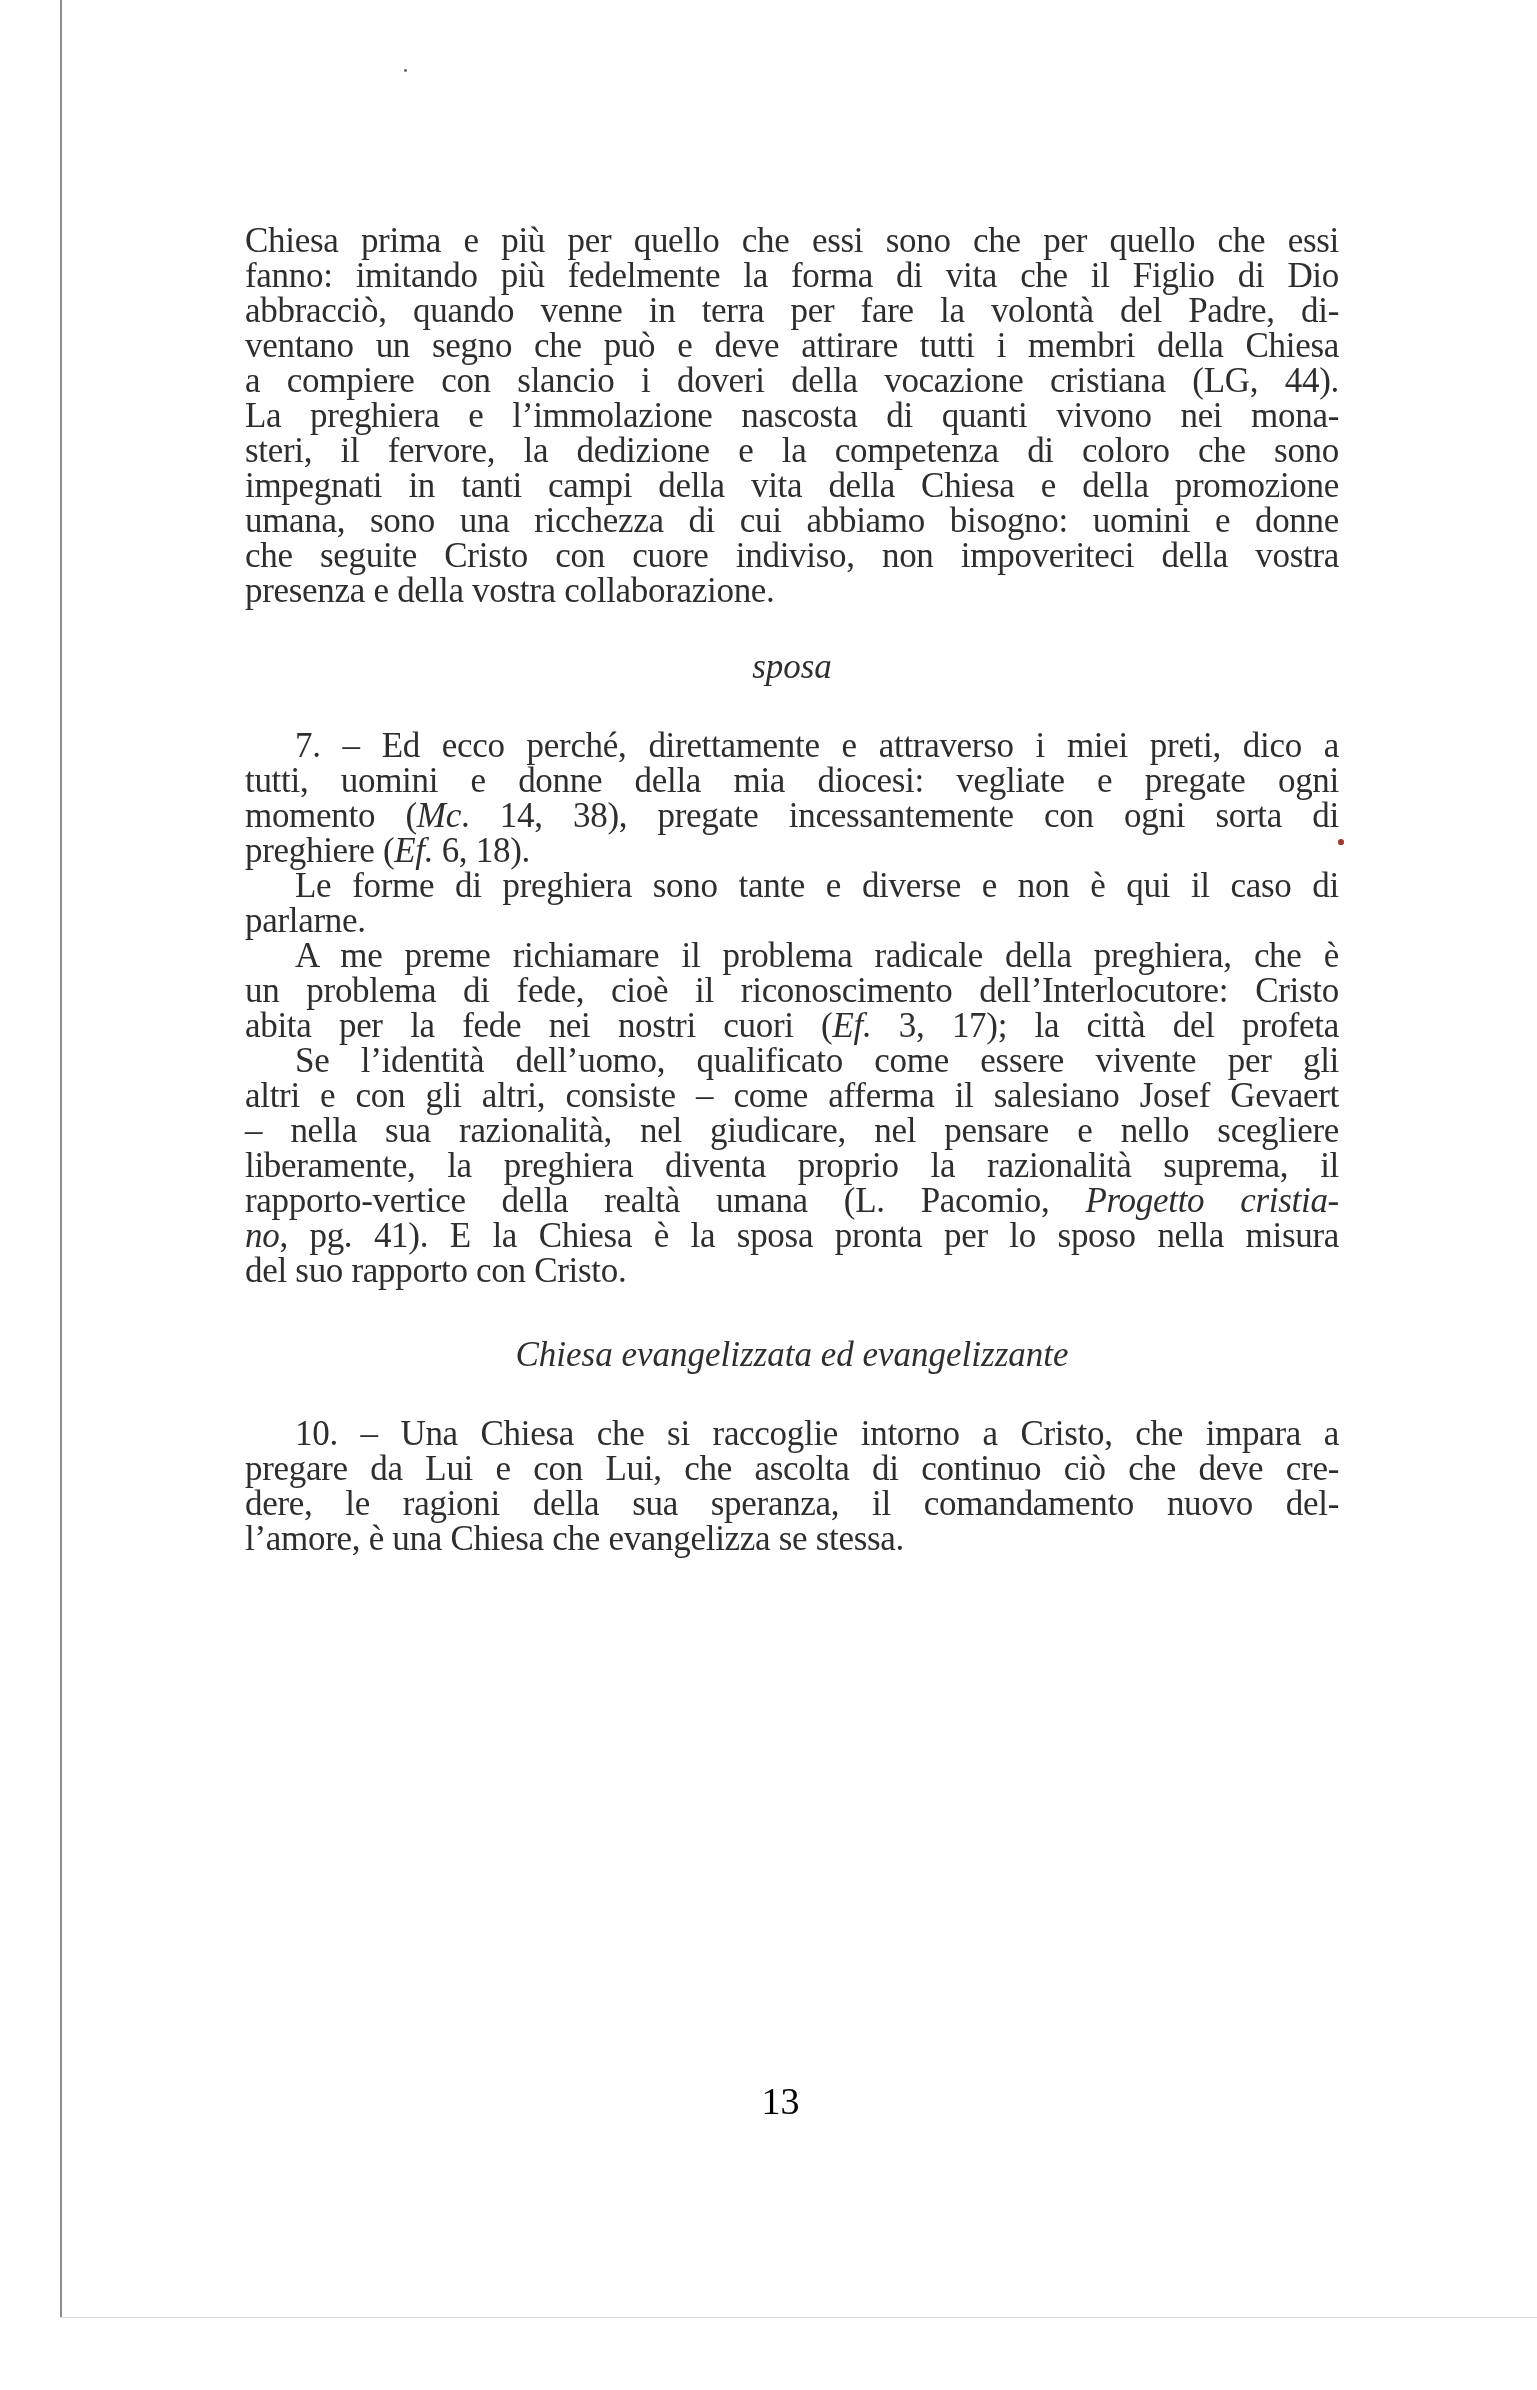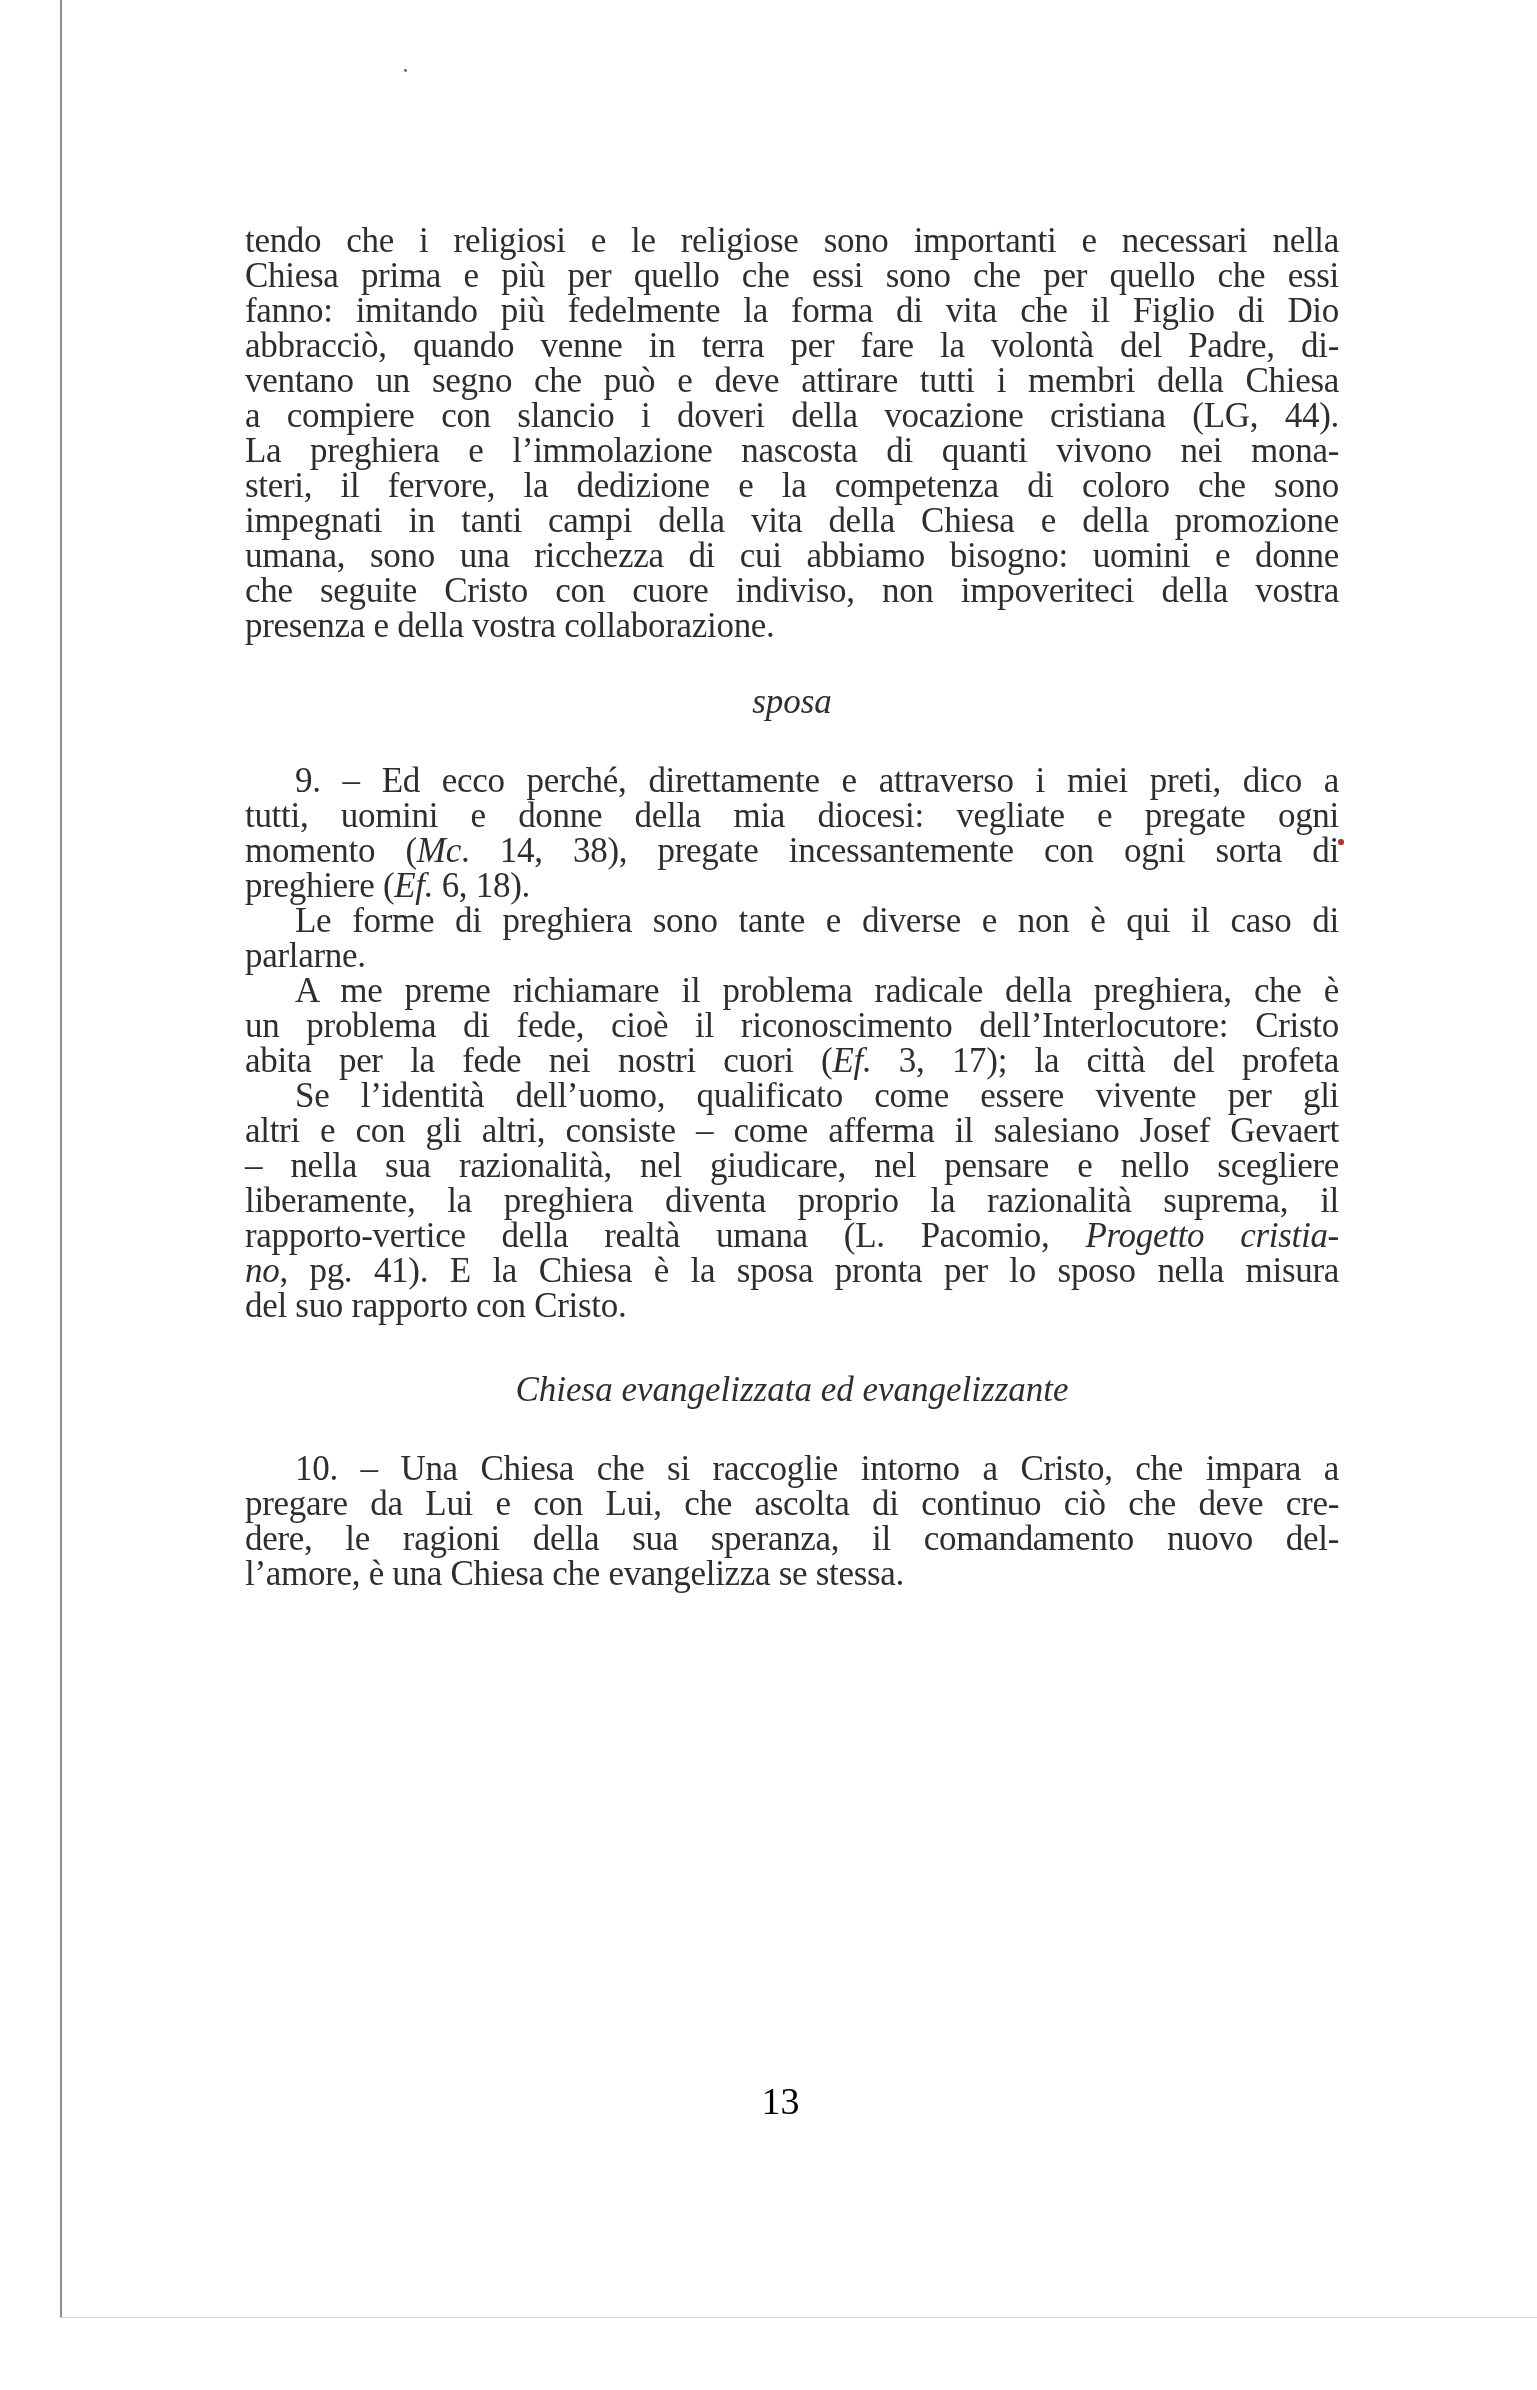--- a/index.html
+++ b/index.html
@@ -44,40 +44,39 @@
 <body>
 
 <div class="page-edge-left"></div>
 <div class="page-edge-bottom"></div>
 <div class="speck" style="left:404px;top:69px;width:2.9px;height:2.9px;background:#666;"></div>
 <div class="speck" style="left:1338px;top:839px;width:5.7px;height:5.7px;background:#a33a30;"></div>
 
 <div class="column">
 
   <div>
-    <div class="line">tendo che i religiosi e le religiose sono importanti e necessari nella</div>
     <div class="line">Chiesa prima e più per quello che essi sono che per quello che essi</div>
     <div class="line">fanno: imitando più fedelmente la forma di vita che il Figlio di Dio</div>
     <div class="line">abbracciò, quando venne in terra per fare la volontà del Padre, di-</div>
     <div class="line">ventano un segno che può e deve attirare tutti i membri della Chiesa</div>
     <div class="line">a compiere con slancio i doveri della vocazione cristiana (LG, 44).</div>
     <div class="line">La preghiera e l’immolazione nascosta di quanti vivono nei mona-</div>
     <div class="line">steri, il fervore, la dedizione e la competenza di coloro che sono</div>
     <div class="line">impegnati in tanti campi della vita della Chiesa e della promozione</div>
     <div class="line">umana, sono una ricchezza di cui abbiamo bisogno: uomini e donne</div>
     <div class="line">che seguite Cristo con cuore indiviso, non impoveriteci della vostra</div>
     <div class="line last">presenza e della vostra collaborazione.</div>
   </div>
 
   <div class="spacer-heading-before"></div>
   <div class="heading">sposa</div>
   <div class="spacer-heading-after"></div>
 
   <div>
-    <div class="line indent">9. – Ed ecco perché, direttamente e attraverso i miei preti, dico a</div>
+    <div class="line indent">7. – Ed ecco perché, direttamente e attraverso i miei preti, dico a</div>
     <div class="line">tutti, uomini   e donne della mia diocesi: vegliate e pregate ogni</div>
     <div class="line">momento (<i>Mc</i>. 14, 38), pregate incessantemente con ogni sorta di</div>
     <div class="line last">preghiere (<i>Ef.</i> 6, 18).</div>
   </div>
 
   <div>
     <div class="line indent">Le forme di preghiera sono tante e diverse e non è qui il caso di</div>
     <div class="line last">parlarne.</div>
   </div>
 

